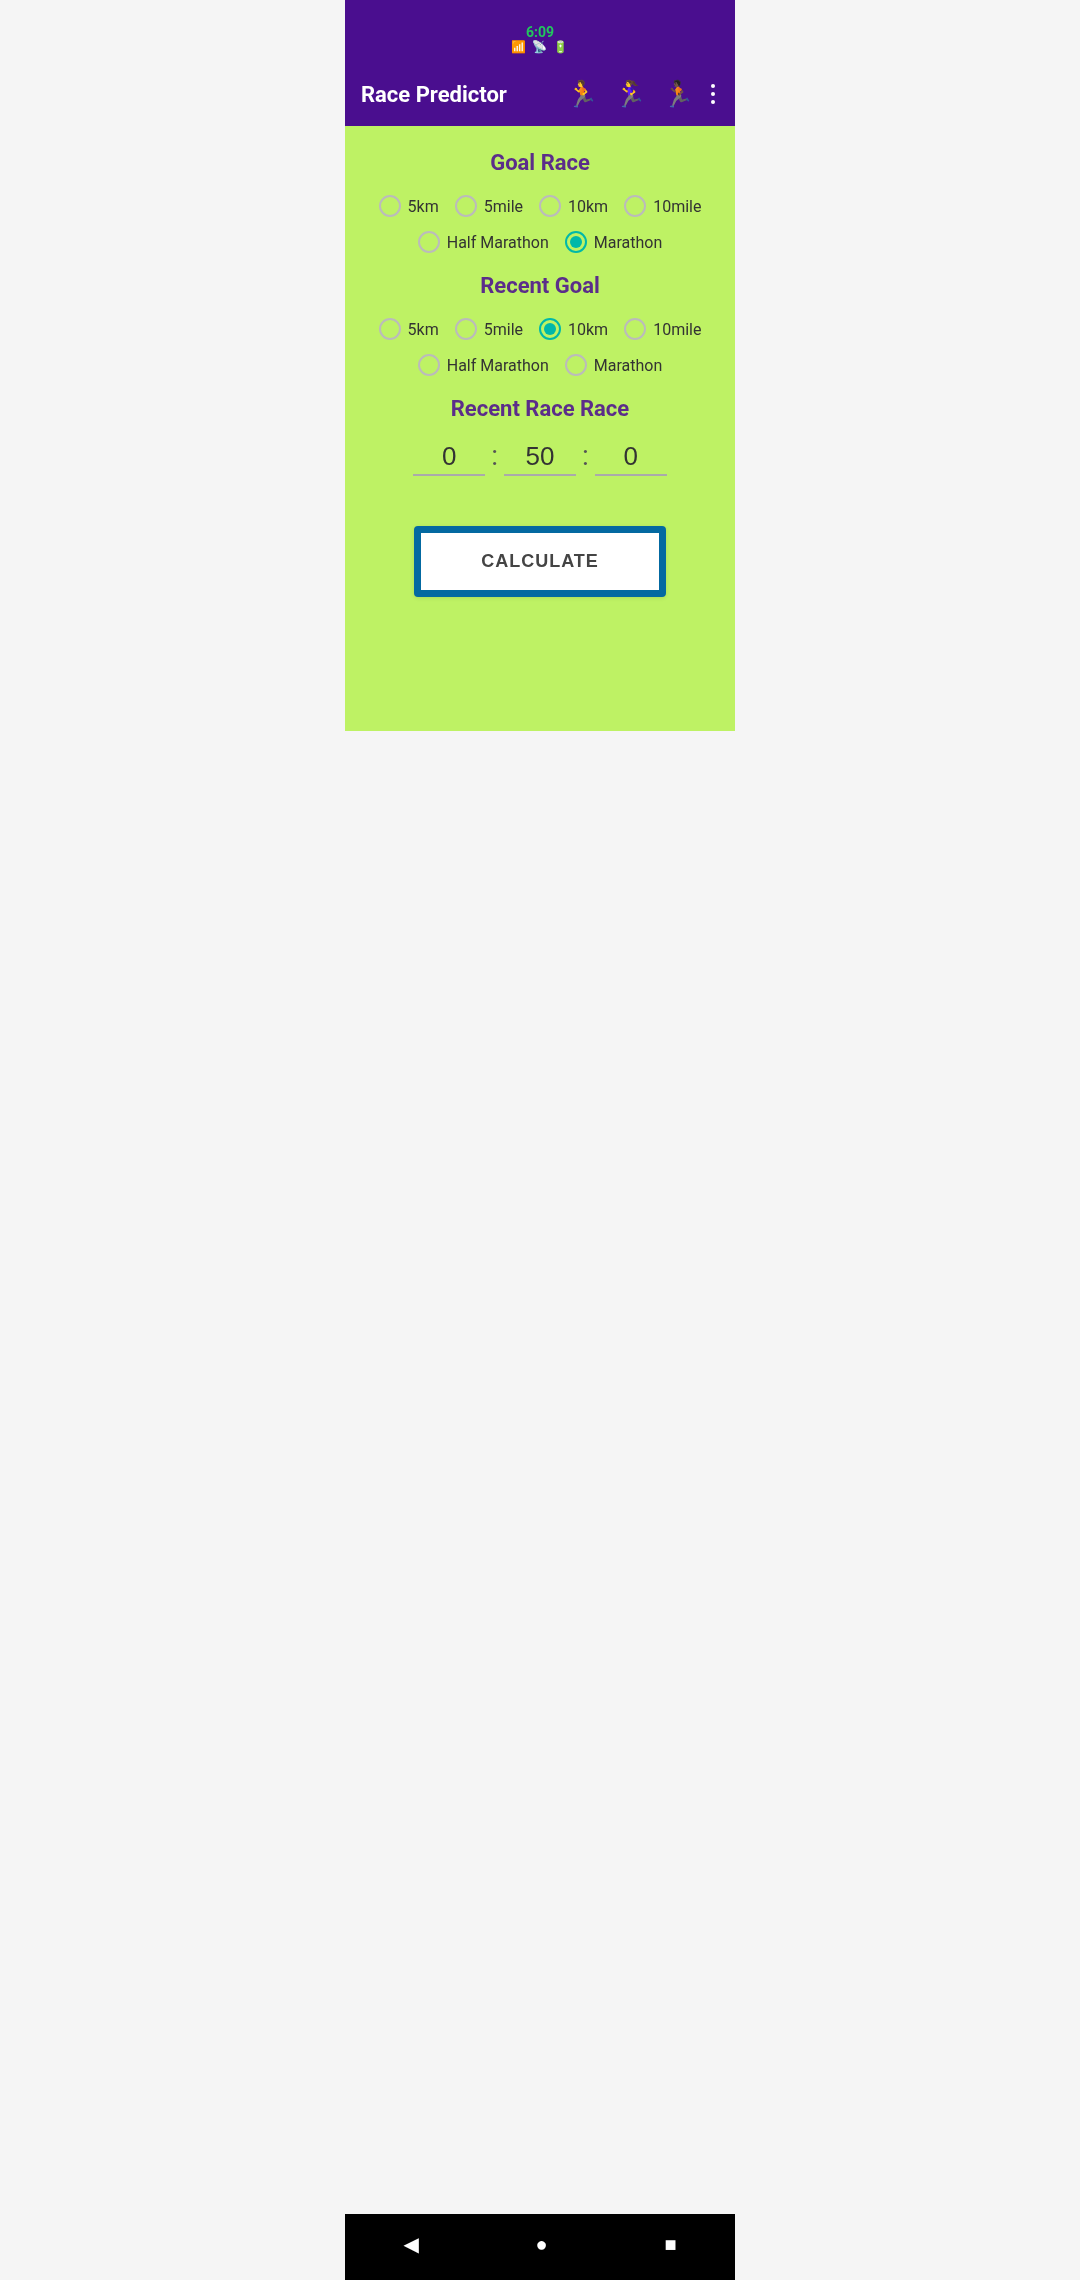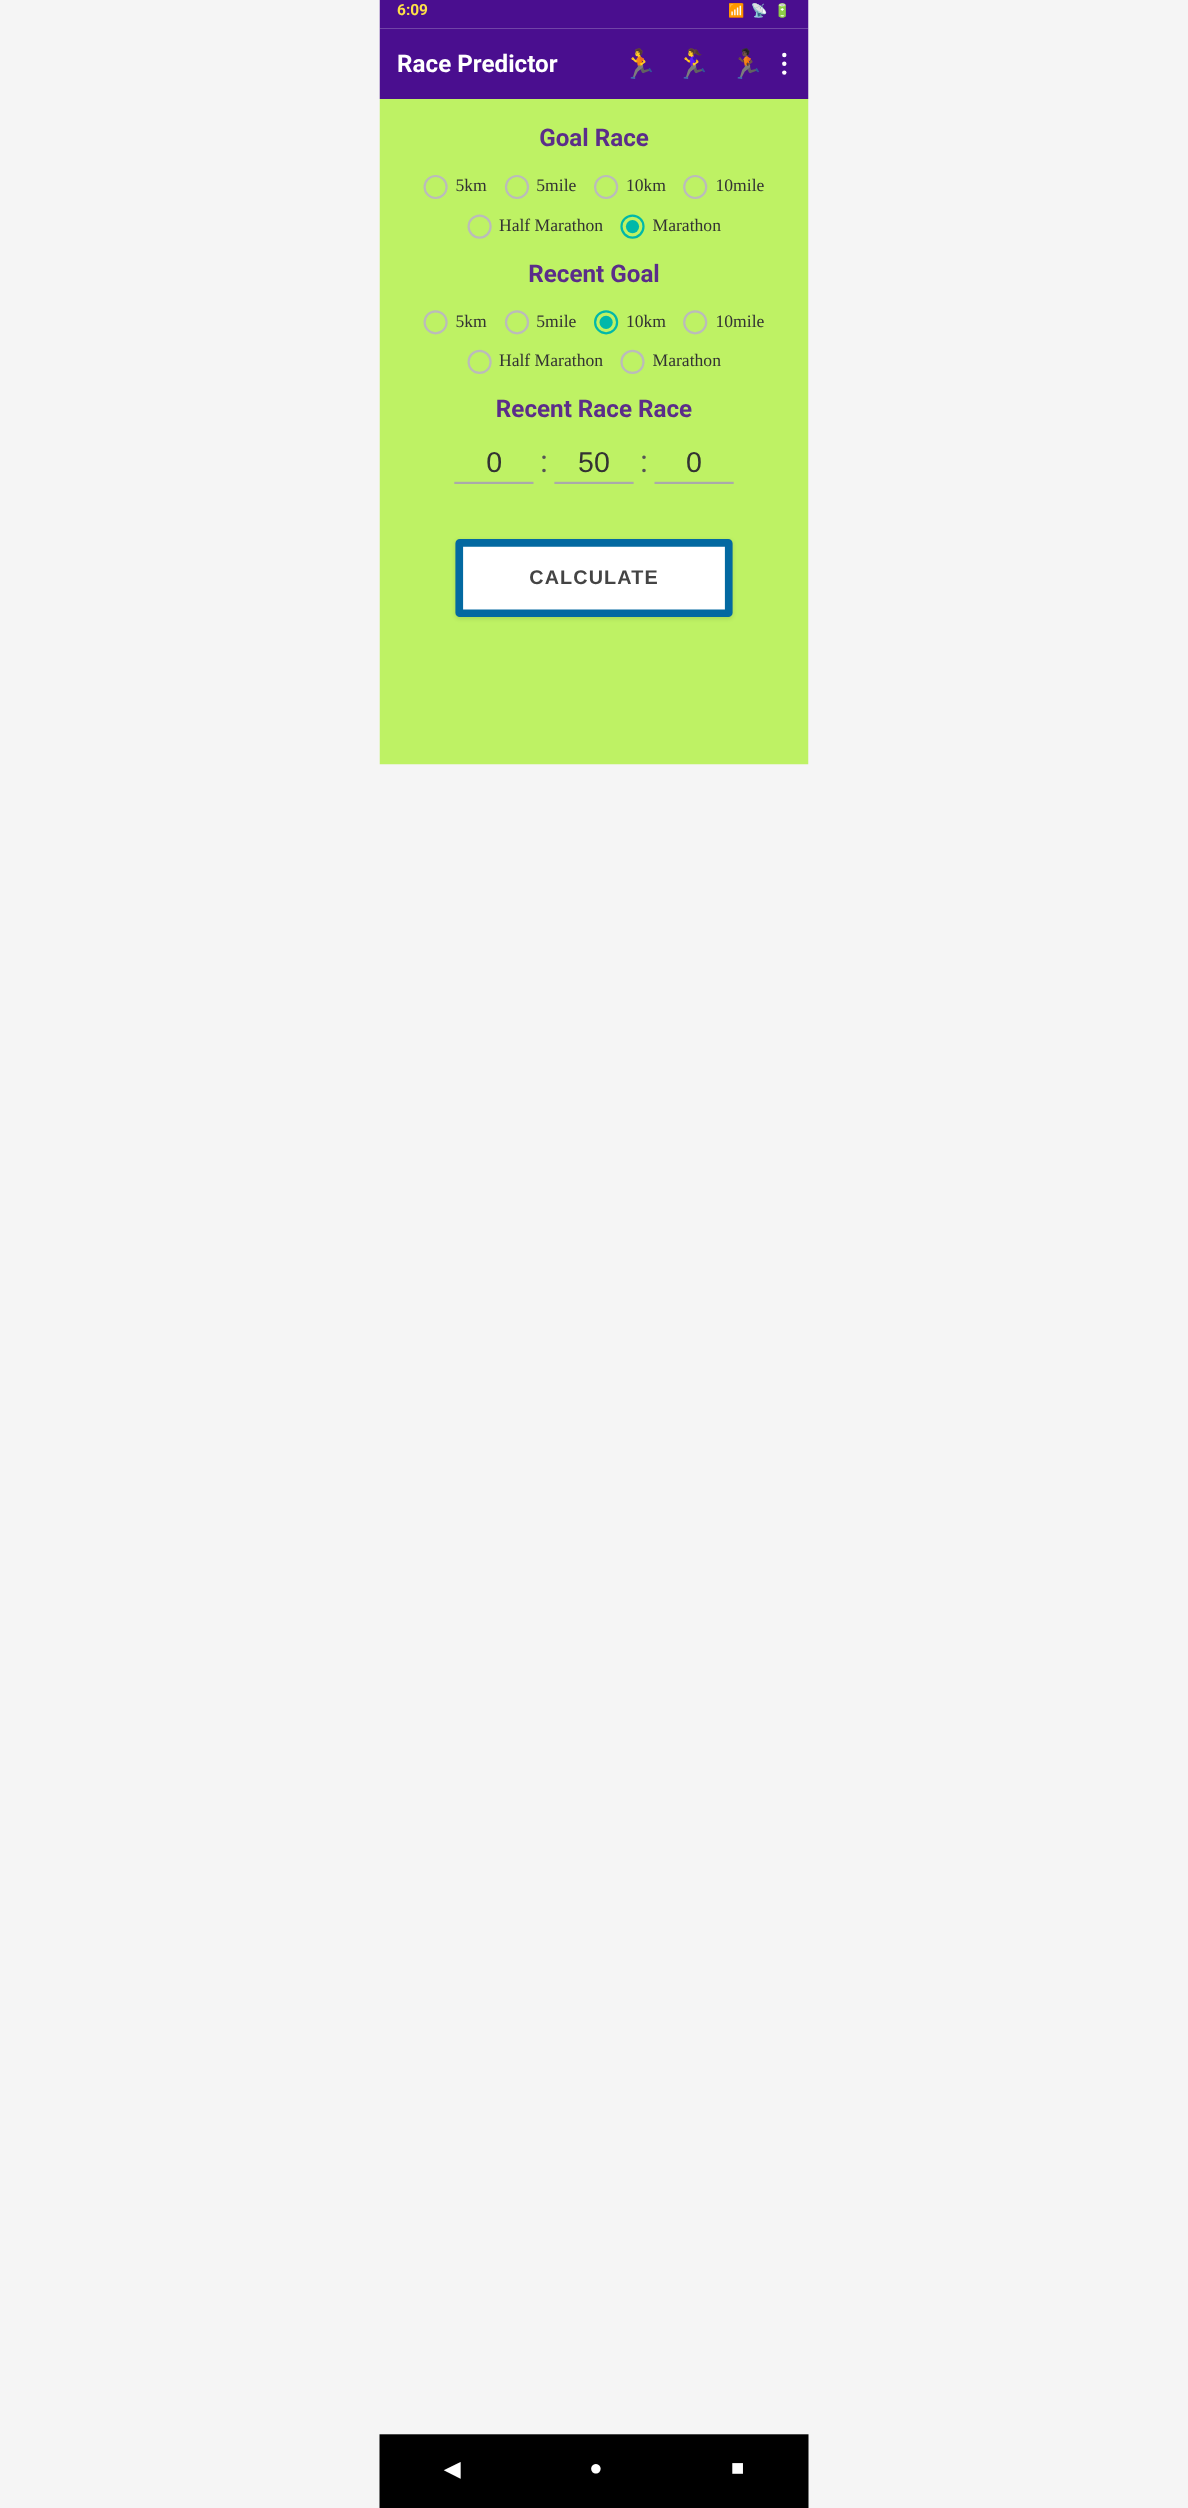--- a/index.html
+++ b/index.html
@@ -9,27 +9,28 @@
       background: #f5f5f5;
       font-family: 'Roboto', sans-serif;
       width: 390px;
       margin: 0 auto;
       overflow-x: hidden;
     }
 
     
     .status-bar {
       background: #4a0e8f;
-      color: #fde047;
+      color: #22c55e;
       display: flex;
       justify-content: space-between;
       align-items: center;
-      padding: 2px 16px 8px;
+      padding: 24px 16px 8px;
       font-size: 13px;
       font-weight: 500;
+      flex-direction: column;
     }
     .status-bar-left { font-size: 14px; font-weight: bold; }
     .status-bar-right { display: flex; align-items: center; gap: 6px; font-size: 12px; }
 
     
     .app-bar {
       background: #4a0e8f;
       color: white;
       display: flex;
       align-items: center;
@@ -94,21 +95,20 @@
       align-items: center;
       gap: 12px 16px;
       margin-bottom: 14px;
     }
 
     .radio-item {
       display: flex;
       align-items: center;
       gap: 7px;
       cursor: pointer;
-      font-family: Liberation Serif, serif;
     }
 
     .radio-circle {
       width: 22px;
       height: 22px;
       border-radius: 50%;
       border: 2px solid #bbb;
       display: flex;
       align-items: center;
       justify-content: center;

